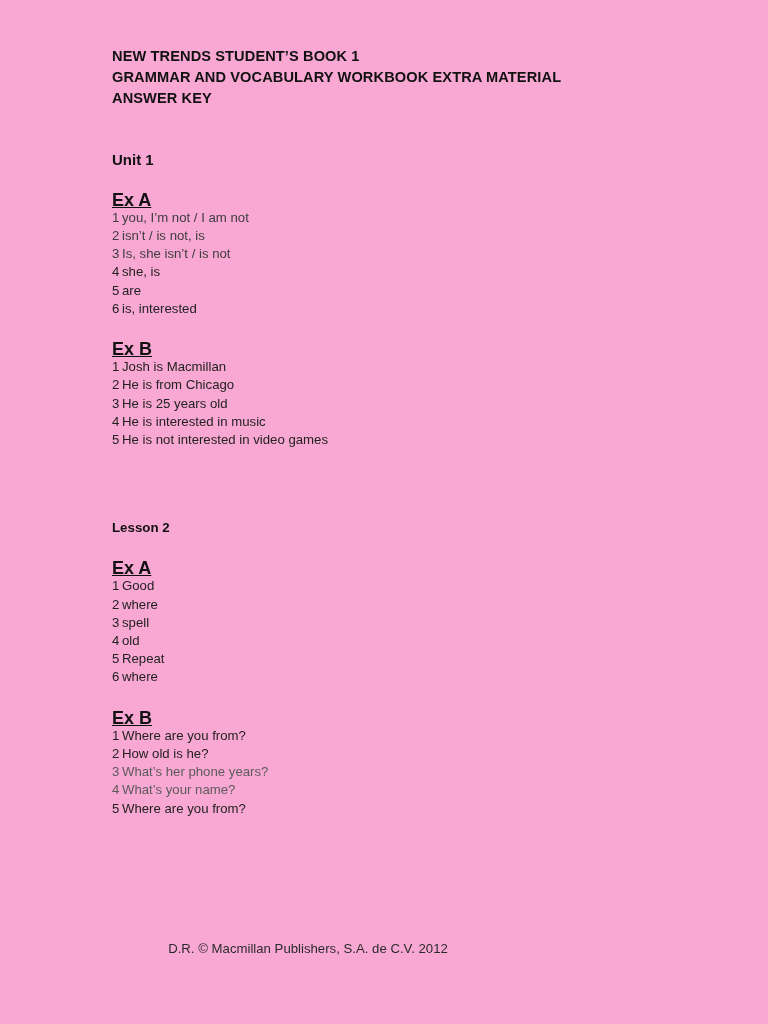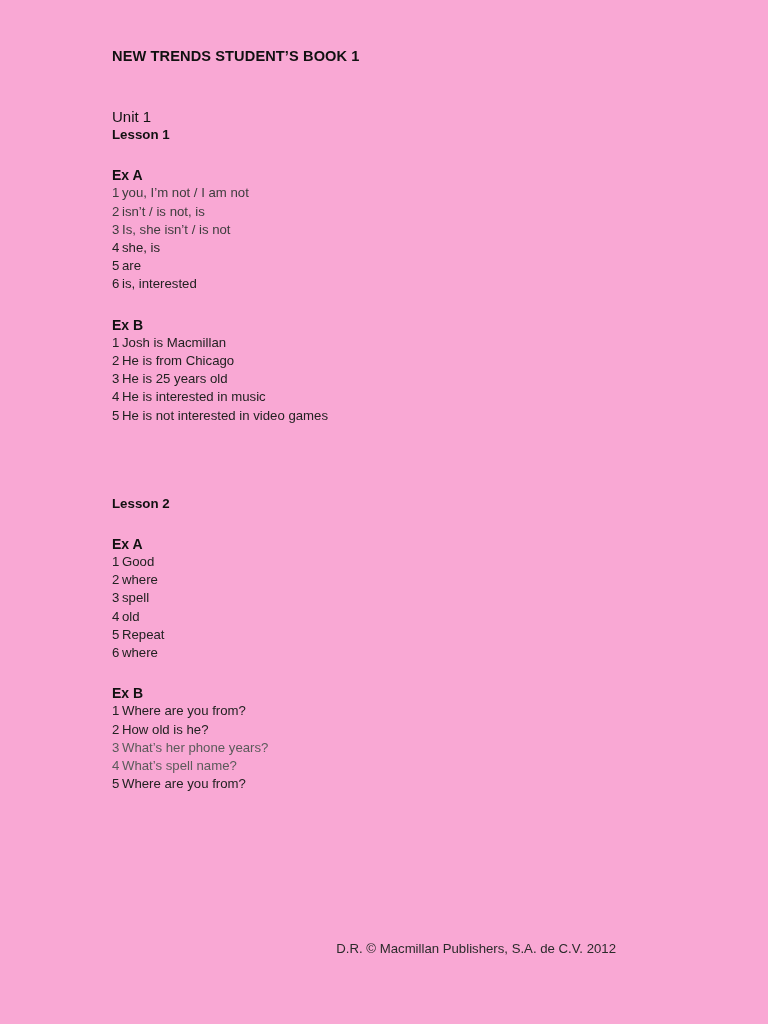--- a/index.html
+++ b/index.html
@@ -40,41 +40,42 @@
     font-size: 14.6px;
     line-height: 21.2px;
     letter-spacing: 0.1px;
     color: #111111;
     white-space: nowrap;
   }
   .doc-header .hline { display: block; }
 
   
   .unit-title {
-    font-weight: normal;
+    font-weight: bold;
     font-size: 15px;
     line-height: 18px;
     color: #111111;
     margin-top: 41px;
   }
   .lesson-title {
     font-weight: bold;
     font-size: 13.3px;
     line-height: 18px;
     color: #111111;
   }
   .lesson-title.spaced { margin-top: 70px; }
 
   
   .ex-block { margin-top: 22px; }
   .ex-title {
     font-weight: bold;
-    font-size: 14px;
+    font-size: 18px;
     line-height: 18.2px;
     color: #111111;
+    text-decoration: underline;
   }
   .ex-list {
     list-style: none;
     margin: 0;
     padding: 0;
   }
   .ex-item {
     display: flex;
     align-items: baseline;
     font-size: 13.2px;
@@ -97,41 +98,42 @@
   .ex-item.semi,
   .ex-item.semi .num,
   .ex-item.semi .txt { color: #3d3d3d; }
 
   
   .footer {
     position: absolute;
     left: 0;
     top: 940px;
     width: 616px;
-    text-align: right;
+    text-align: center;
     font-size: 13.2px;
     line-height: 18px;
     color: #2b2b2b;
   }
 </style>
 </head>
 <body>
 
 <div class="page">
 
   <div class="content">
 
     <div class="doc-header">
       <span class="hline">NEW TRENDS STUDENT’S BOOK 1</span>
+      <span class="hline">GRAMMAR AND VOCABULARY WORKBOOK EXTRA MATERIAL</span>
+      <span class="hline">ANSWER KEY</span>
     </div>
 
     <div class="unit-title">Unit 1</div>
 
     <div id="lessons-root">
-        <div class="lesson-title">Lesson 1</div>
         <div class="ex-block">
           <div class="ex-title">Ex A</div>
           <ul class="ex-list">
             <li class="ex-item semi">
               <span class="num">1</span>
               <span class="txt">you, I’m not / I am not</span>
             </li>
             <li class="ex-item semi">
               <span class="num">2</span>
               <span class="txt">isn’t / is not, is</span>
@@ -219,21 +221,21 @@
             <li class="ex-item">
               <span class="num">2</span>
               <span class="txt">How old is he?</span>
             </li>
             <li class="ex-item faint">
               <span class="num">3</span>
               <span class="txt">What’s her phone years?</span>
             </li>
             <li class="ex-item faint">
               <span class="num">4</span>
-              <span class="txt">What’s spell name?</span>
+              <span class="txt">What’s your name?</span>
             </li>
             <li class="ex-item">
               <span class="num">5</span>
               <span class="txt">Where are you from?</span>
             </li>
           </ul>
         </div>
       </div>
 
   </div>

